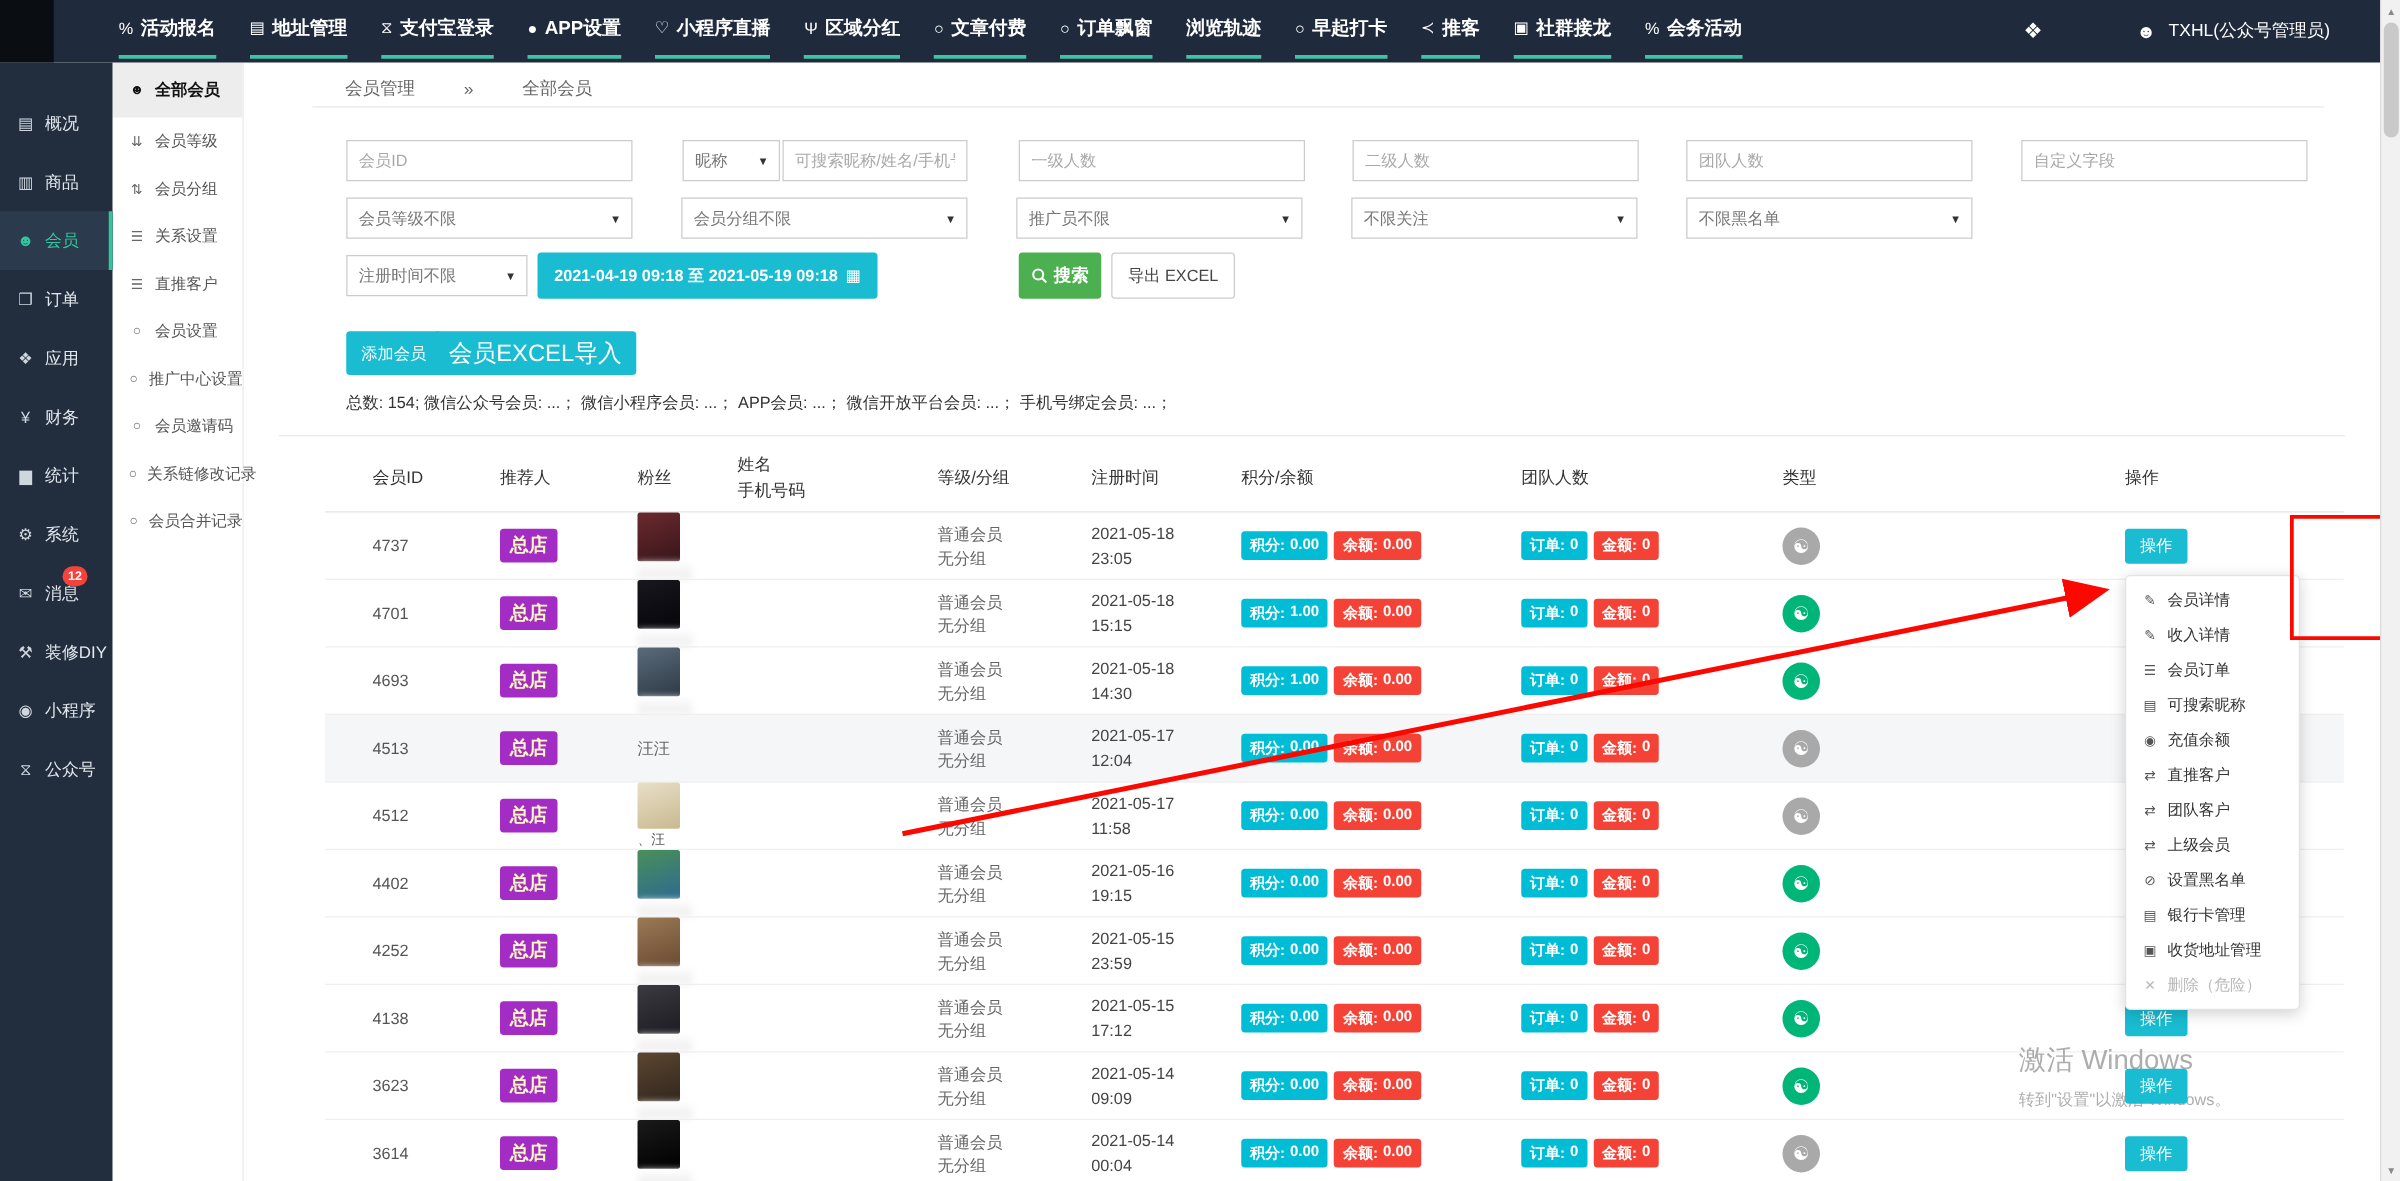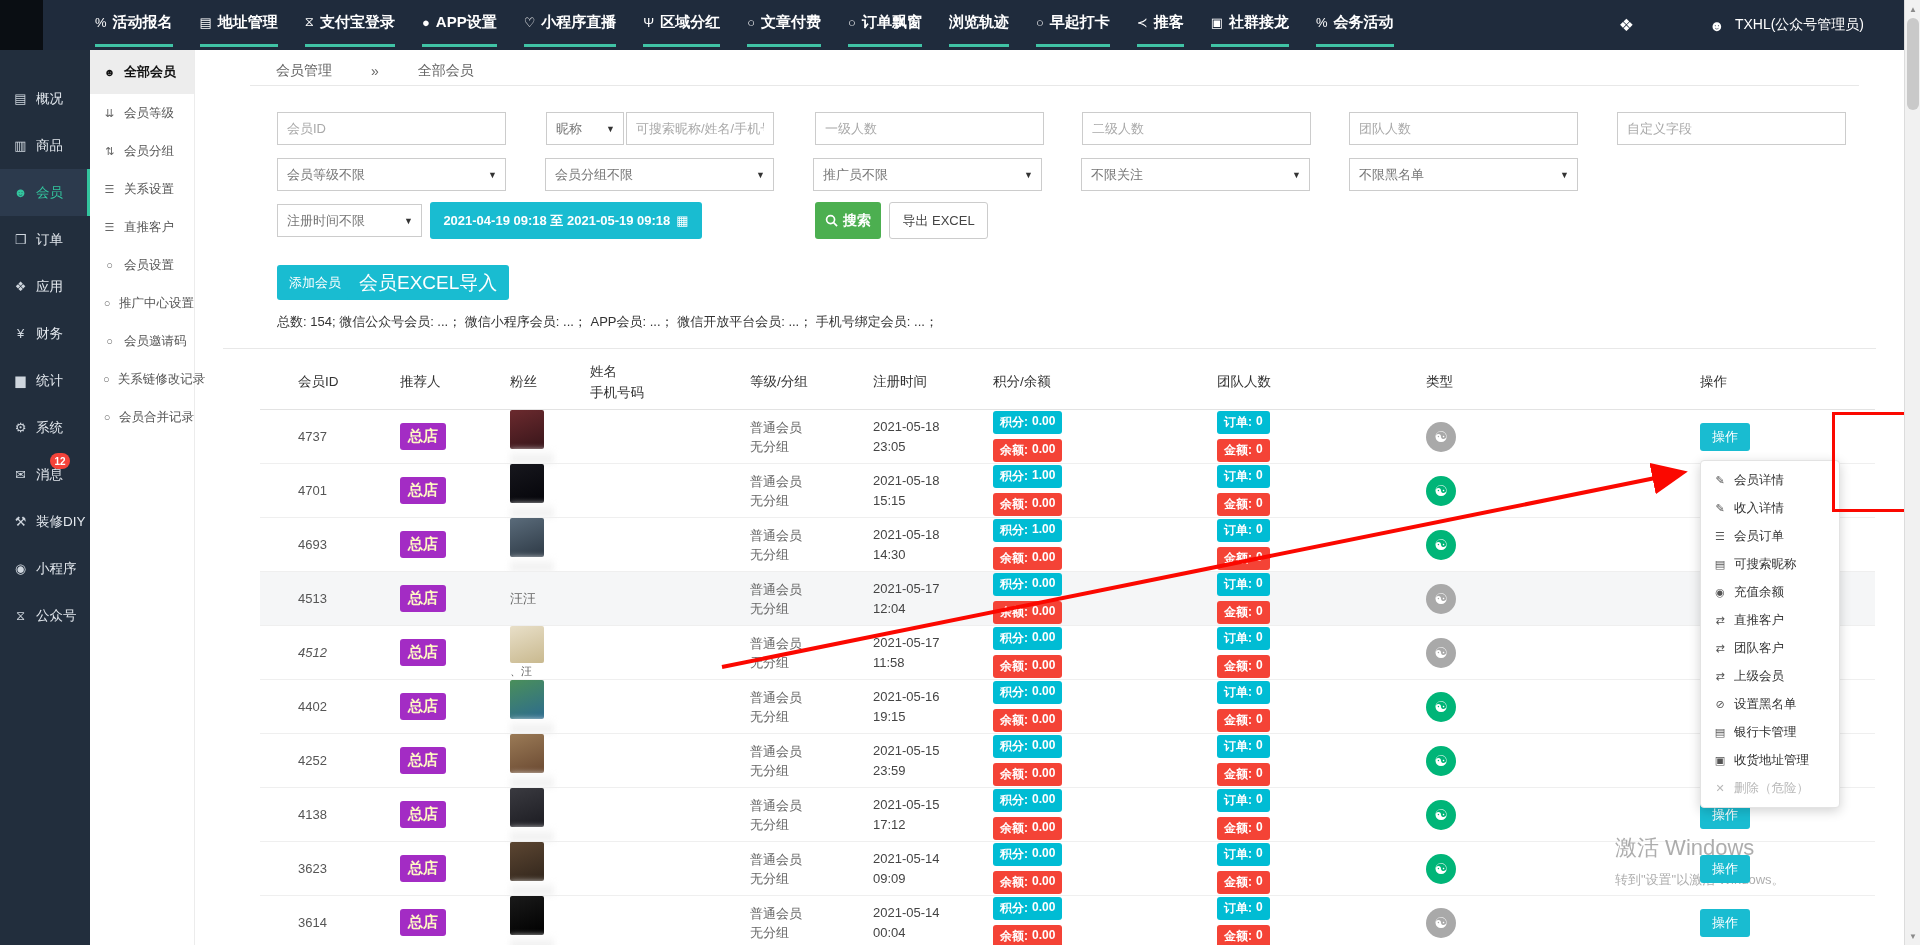--- a/index.html
+++ b/index.html
@@ -76,21 +76,21 @@
   .tcell{flex:none;display:flex;flex-direction:column;justify-content:center;align-items:flex-start;height:100%;}
   .thead .tcell{color:#333;font-size:13.5px;gap:3px;}
   .c-id{color:#555;font-size:13px;}
   .badge-ref{background:var(--purple);color:#fef9c3;font-size:15px;padding:4px 8px;border-radius:3px;font-weight:bold;}
   .avatar{width:34px;height:40px;border-radius:2px;}
   .smudge{width:44px;height:13px;margin-top:1px;background:linear-gradient(#fdfdfd,#ececec);filter:blur(3px);}
   .fan-name{color:#666;font-size:13px;}
   .fan-cap{color:#555;font-size:11px;margin-top:1px;}
   .lvl{color:#666;font-size:13px;line-height:19px;}
   .dt{color:#444;font-size:13px;line-height:20px;}
-  .bstack{display:flex;flex-direction:column;gap:5px;align-items:flex-start;}
+  .bstack{display:flex;gap:5px;align-items:flex-start;}
   .bdg{display:inline-flex;gap:4px;color:#fff;font-size:12px;font-weight:bold;border-radius:3px;padding:3px 7px;white-space:nowrap;}
   .bdg i{font-style:normal;}
   .bdg.cy{background:var(--badge-cyan);}
   .bdg.rd{background:var(--badge-red);}
   .wx{width:30px;height:30px;border-radius:50%;display:flex;align-items:center;justify-content:center;
       color:#fff;font-size:15px;}
   .wx.green{background:var(--wx-green);}
   .wx.gray{background:var(--wx-gray);}
   .btn-action{position:relative;z-index:6;background:var(--cyan);color:#fff;font-size:13px;border-radius:3px;
     padding:5px 12px;border:none;cursor:pointer;font-family:inherit;}
@@ -570,21 +570,21 @@
               <i>0</i>
             </span>
           </div>
         </div>
         <div class="tcell" style="width: 200px; padding-left: 26px;">
           <div class="wx gray">☯</div>
         </div>
         <div class="tcell" style="width: 275px; padding-left: 100px;"></div>
       </div>
       <div class="trow tbody-row">
-        <div class="tcell" style="width: 130px; padding-left: 38px; font-style: italic;">
+        <div class="tcell" style="width: 130px; padding-left: 38px;">
           <span class="c-id">4512</span>
         </div>
         <div class="tcell" style="width: 110px; padding-left: 10px;">
           <span class="badge-ref">总店</span>
         </div>
         <div class="tcell" style="width: 75px; padding-left: 10px;">
           <div class="avatar" style="background: linear-gradient(160deg, rgb(232, 223, 200), rgb(201, 185, 143));"></div>
           <span class="fan-cap">、汪</span>
         </div>
         <div class="tcell" style="width: 150px; padding-left: 15px;"></div>

